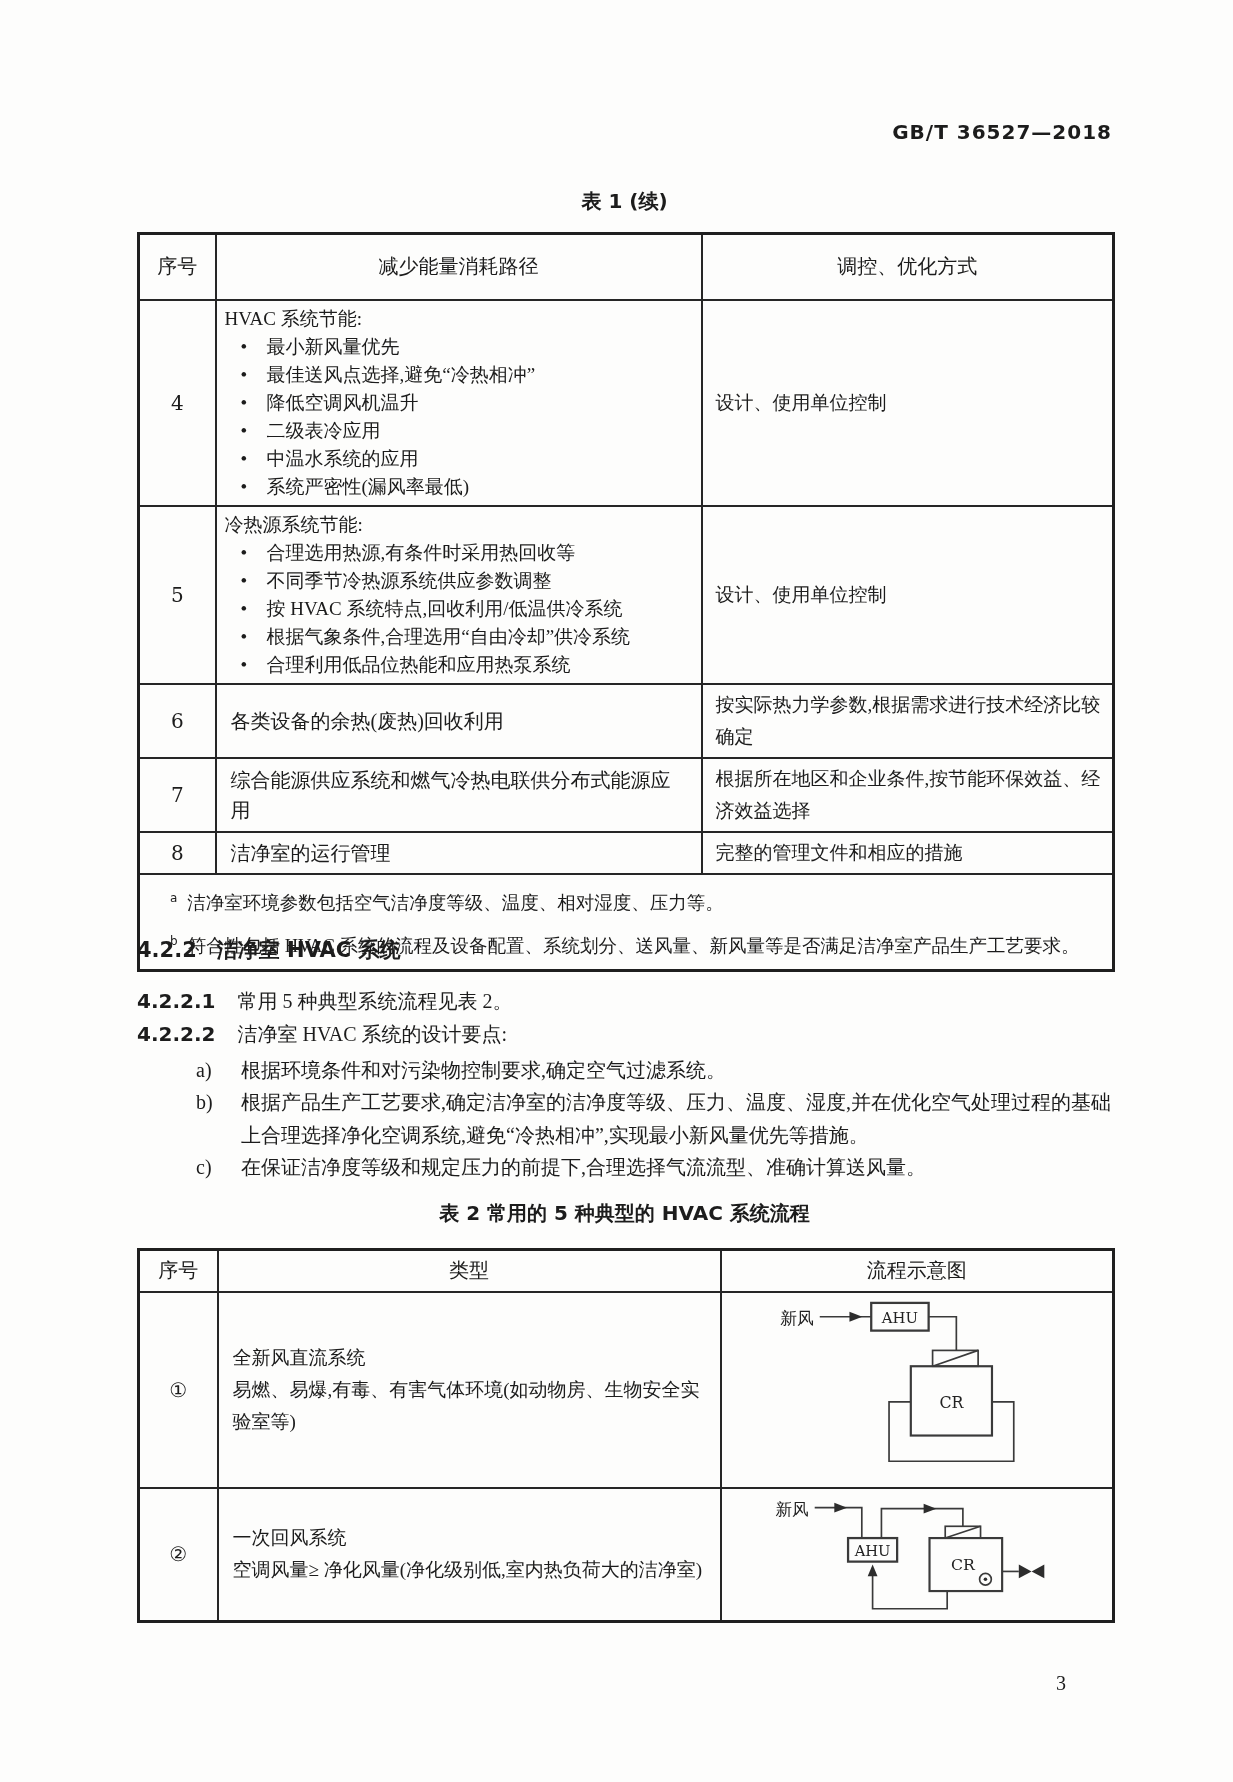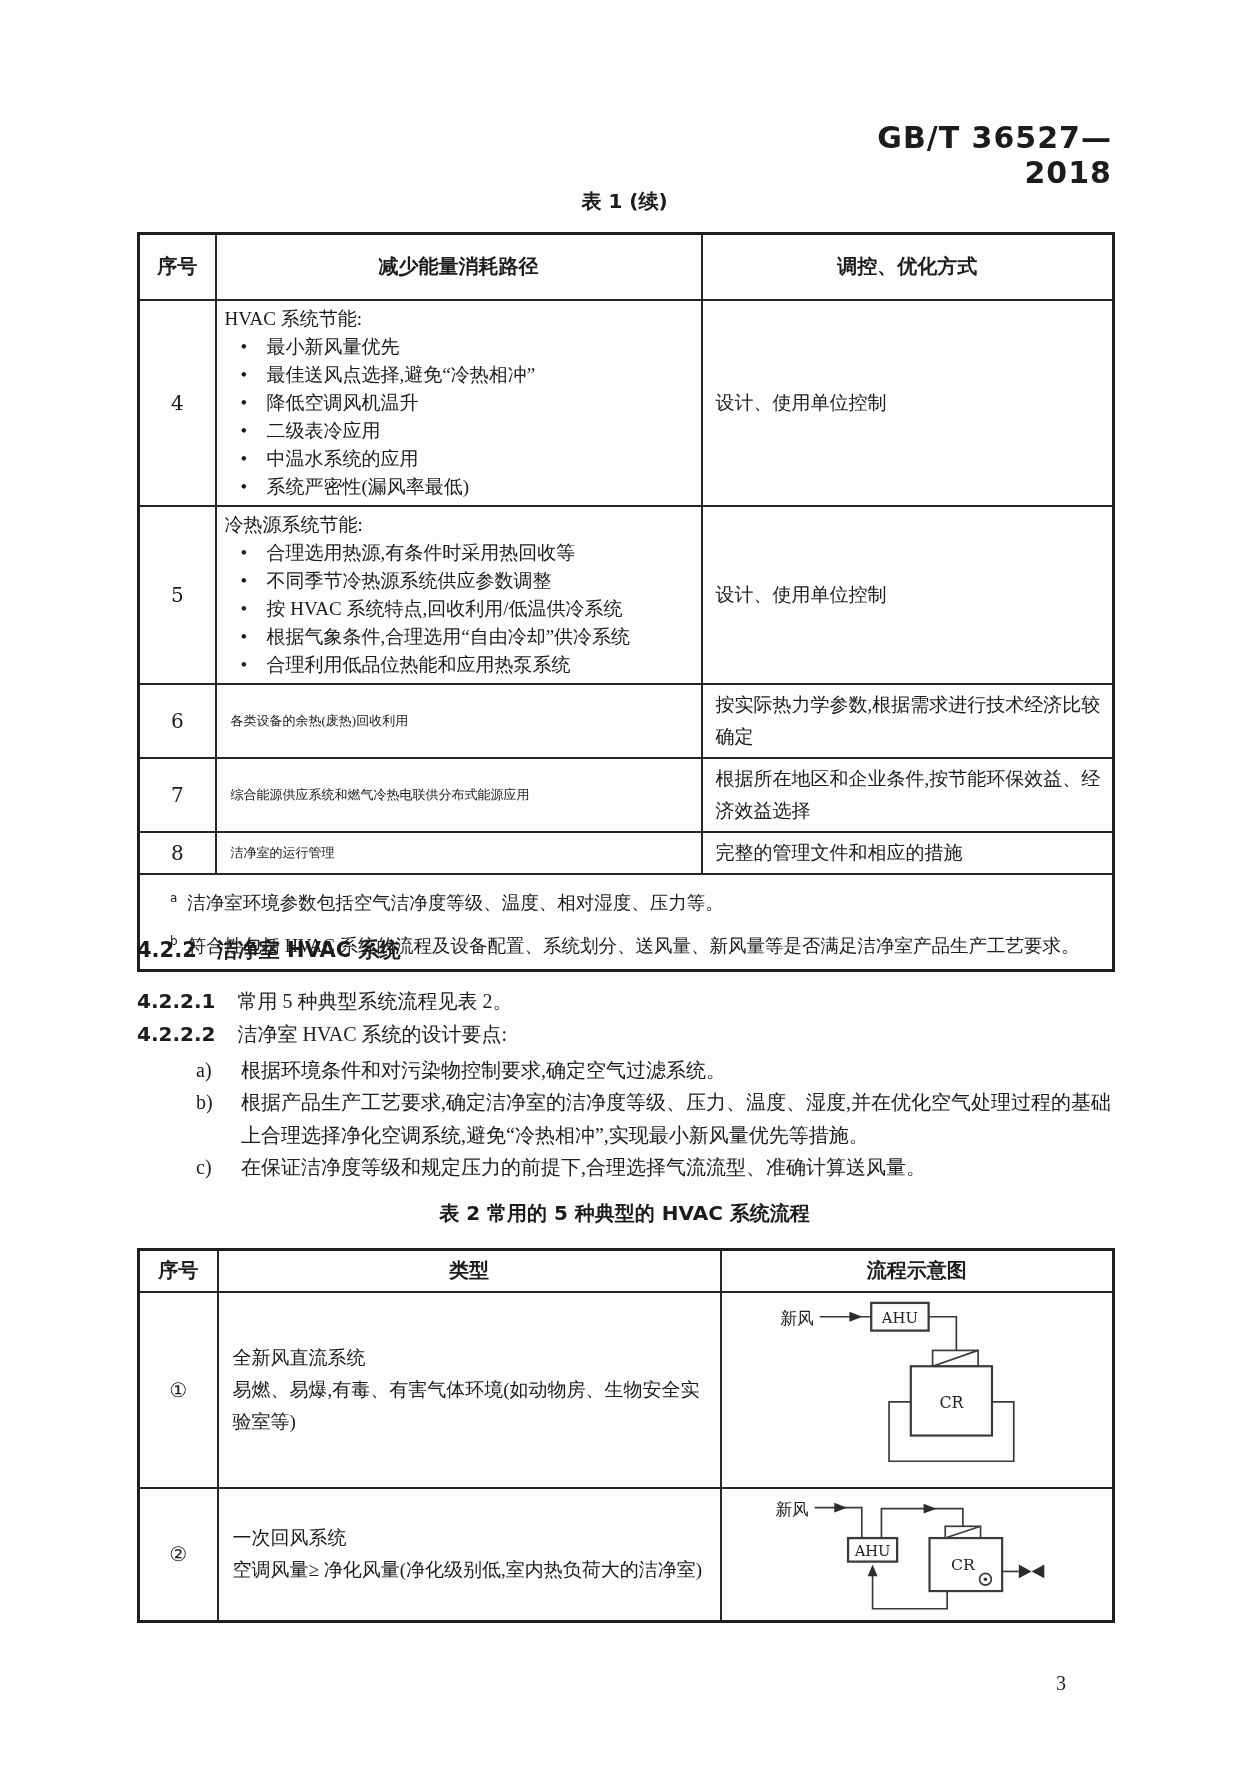--- a/index.html
+++ b/index.html
@@ -1,39 +1,39 @@
 <!DOCTYPE html>
 <html><head>
 <meta charset="utf-8">
 <style>
   *{margin:0;padding:0;box-sizing:border-box}
   html,body{background:#ffffff}
   body{font-family:"Liberation Serif","DejaVu Serif",serif;color:#1c1c1c}
   .page{position:relative;width:1233px;height:1782px;background:#fdfdfc;margin:0 auto;overflow:hidden}
 
   .doc-number{position:absolute;top:120px;left:860px;width:252px;text-align:right;
-    font-family:"DejaVu Sans","Liberation Sans",sans-serif;font-weight:bold;font-size:30px;letter-spacing:1px}
+    font-family:"DejaVu Sans","Liberation Sans",sans-serif;font-weight:bold;font-size:20px;letter-spacing:1px}
 
   .caption{position:absolute;left:137px;width:975px;text-align:center;
     font-family:"DejaVu Sans","Liberation Sans",sans-serif;font-weight:bold;font-size:20px}
   .t1-caption{top:188px}
   .t2-caption{top:1200px}
 
   table{border-collapse:collapse;table-layout:fixed;position:absolute;left:137px;width:975px;background:transparent}
   .t1{top:232px}
   .t2{top:1248px}
   th,td{border:2px solid #262626;vertical-align:middle}
   table{border:3px solid #1f1f1f}
-  th{font-family:"DejaVu Sans","Liberation Sans",sans-serif;font-weight:bold;font-size:20px;text-align:center}
+  th{font-family:"DejaVu Sans","Liberation Sans",sans-serif;font-weight:normal;font-size:20px;text-align:center}
   .t1 th{height:66px}
   .t2 th{height:42px}
 
   td.num{text-align:center;font-size:20px;font-family:"DejaVu Serif","Liberation Serif",serif}
   td.path{padding:4px 12px 4px 8px;font-size:19px;line-height:28px}
-  td.pathc{padding:4px 12px 4px 14px;font-size:13px;line-height:30px}
+  td.pathc{padding:4px 12px 4px 14px;font-size:20px;line-height:30px}
   td.ctrl{padding:4px 10px 4px 13px;font-size:19px;line-height:32px}
   .lead{line-height:28px}
   .bullet{position:relative;padding-left:42px;line-height:28px}
   .bullet::before{content:"•";position:absolute;left:16px;font-size:19px}
   tr.r4 td{height:197px}
   tr.r5 td{height:169px}
   tr.r6 td{height:74px}
   tr.r7 td{height:72px}
   tr.r8 td{height:33px}
   tr.notes td{height:83px;padding:4px 18px 4px 30px;font-size:18.5px;line-height:38px;vertical-align:middle}

